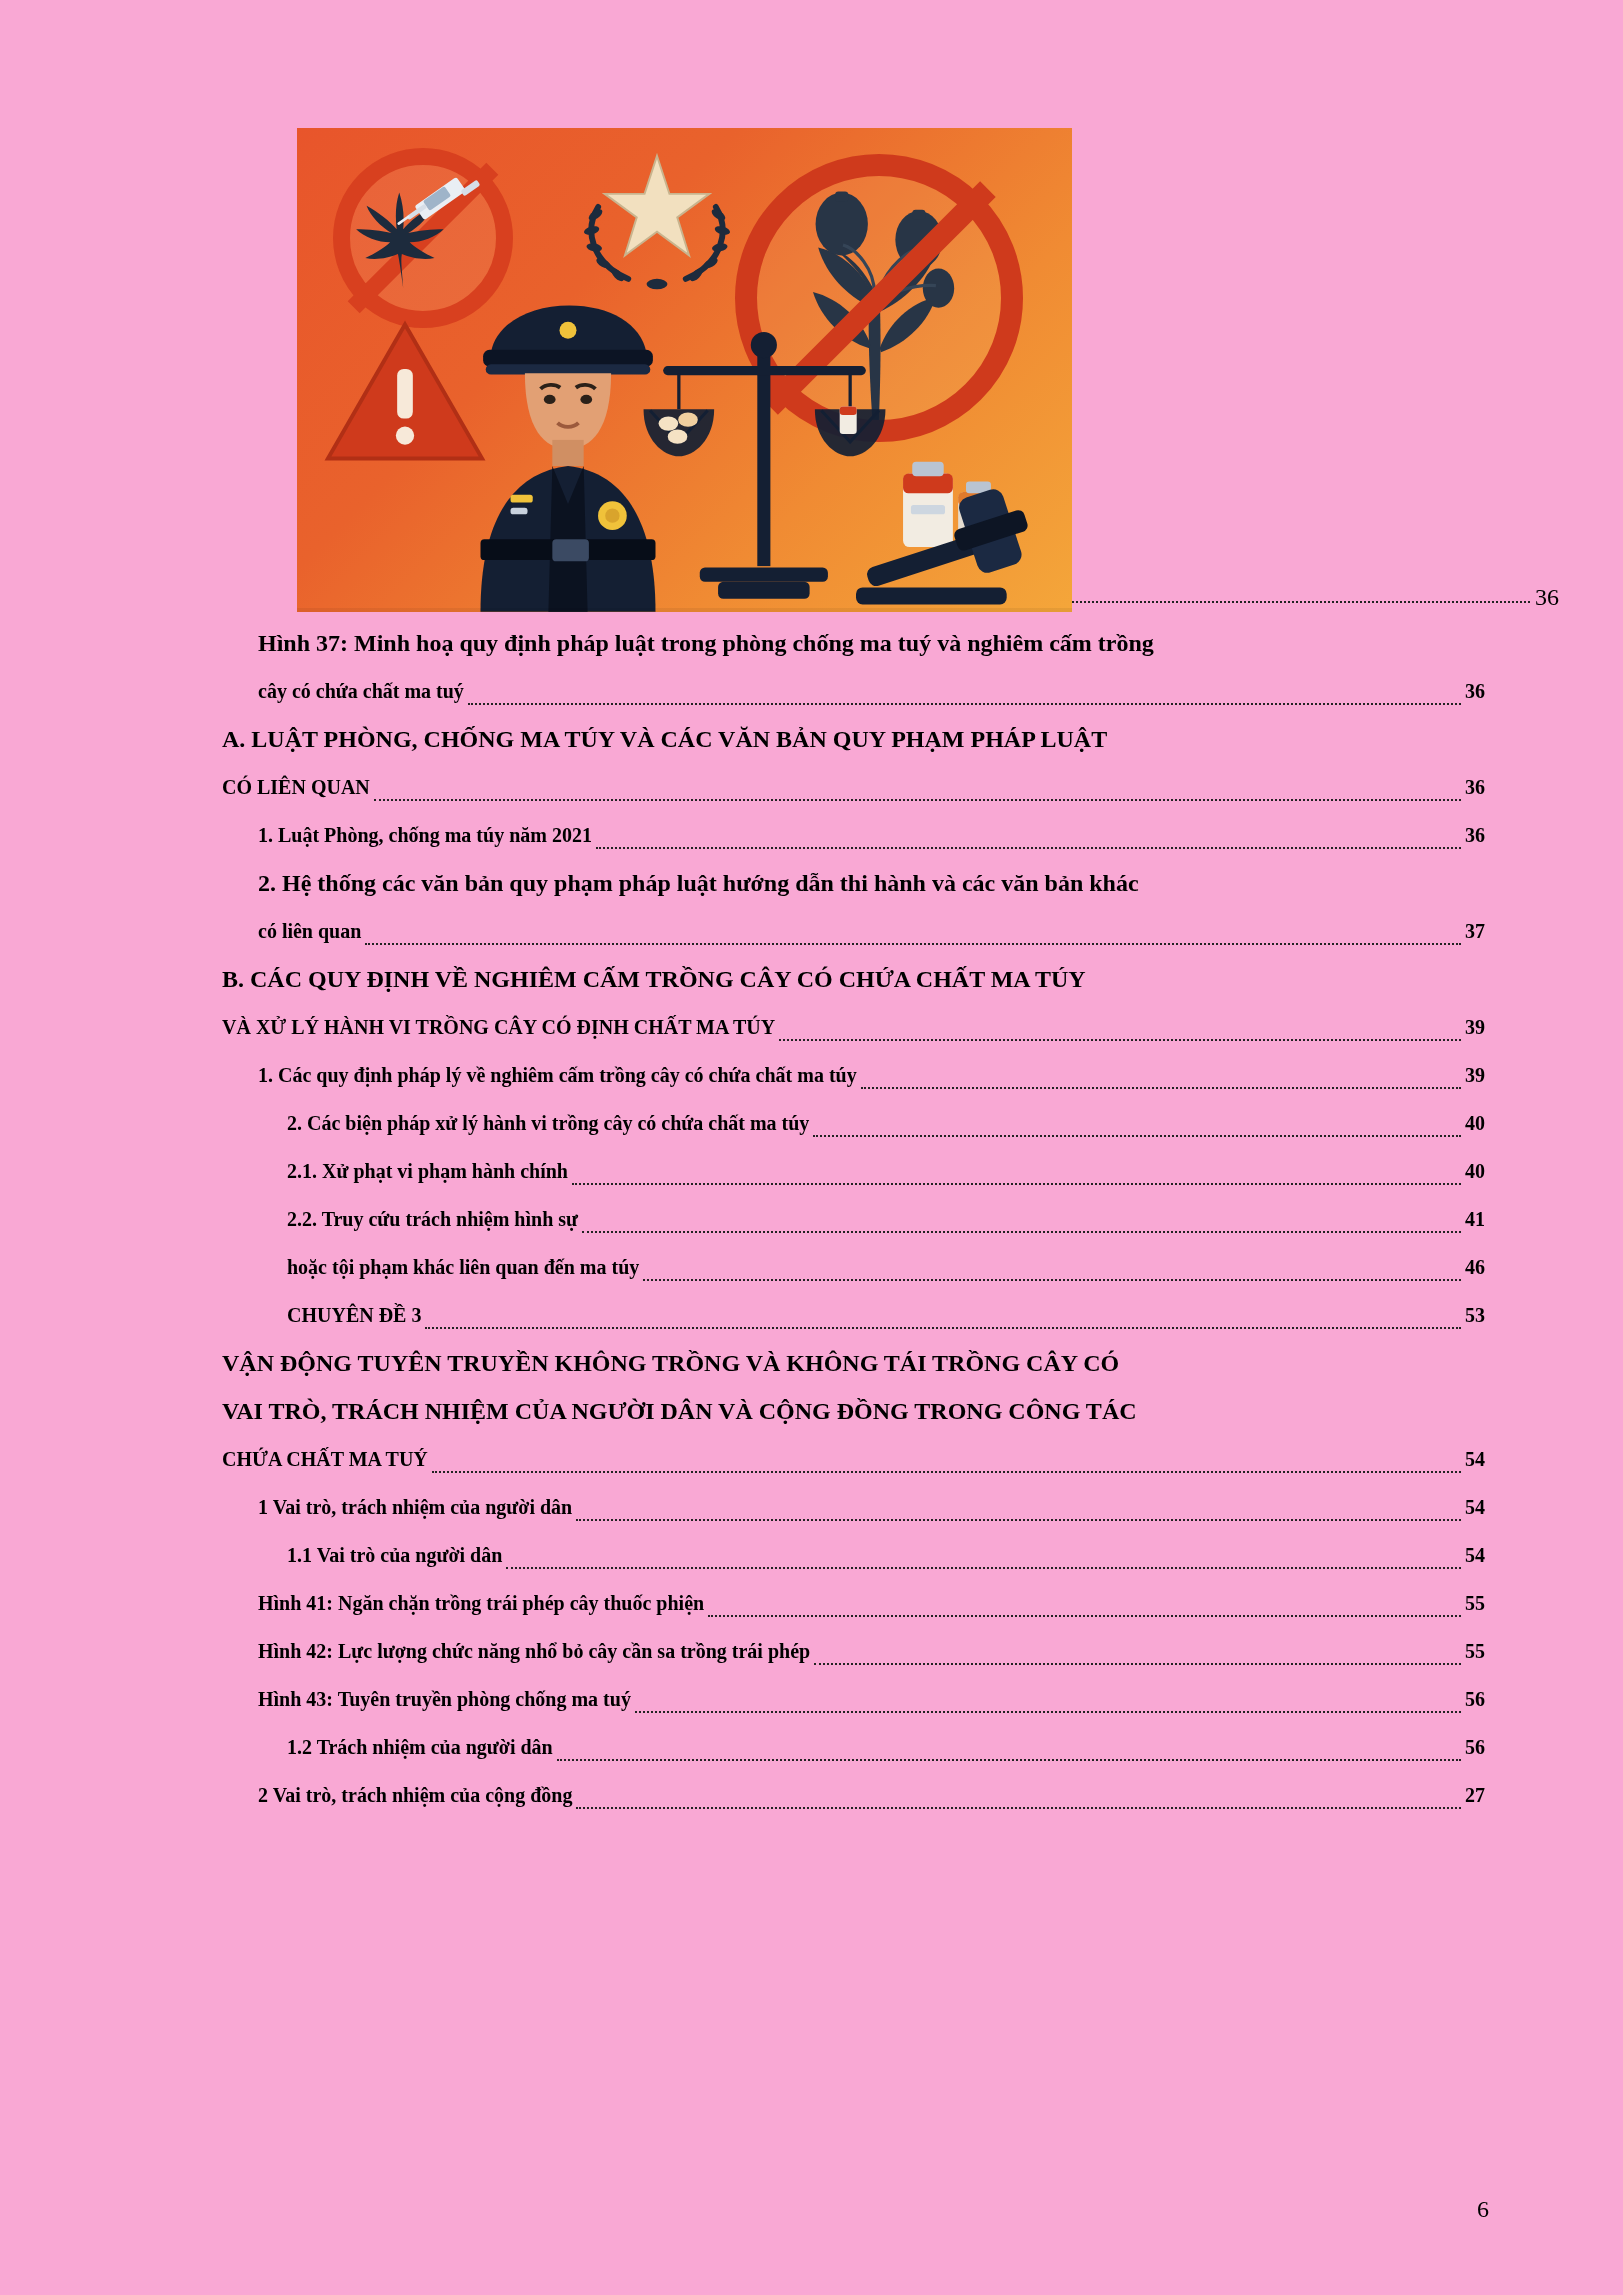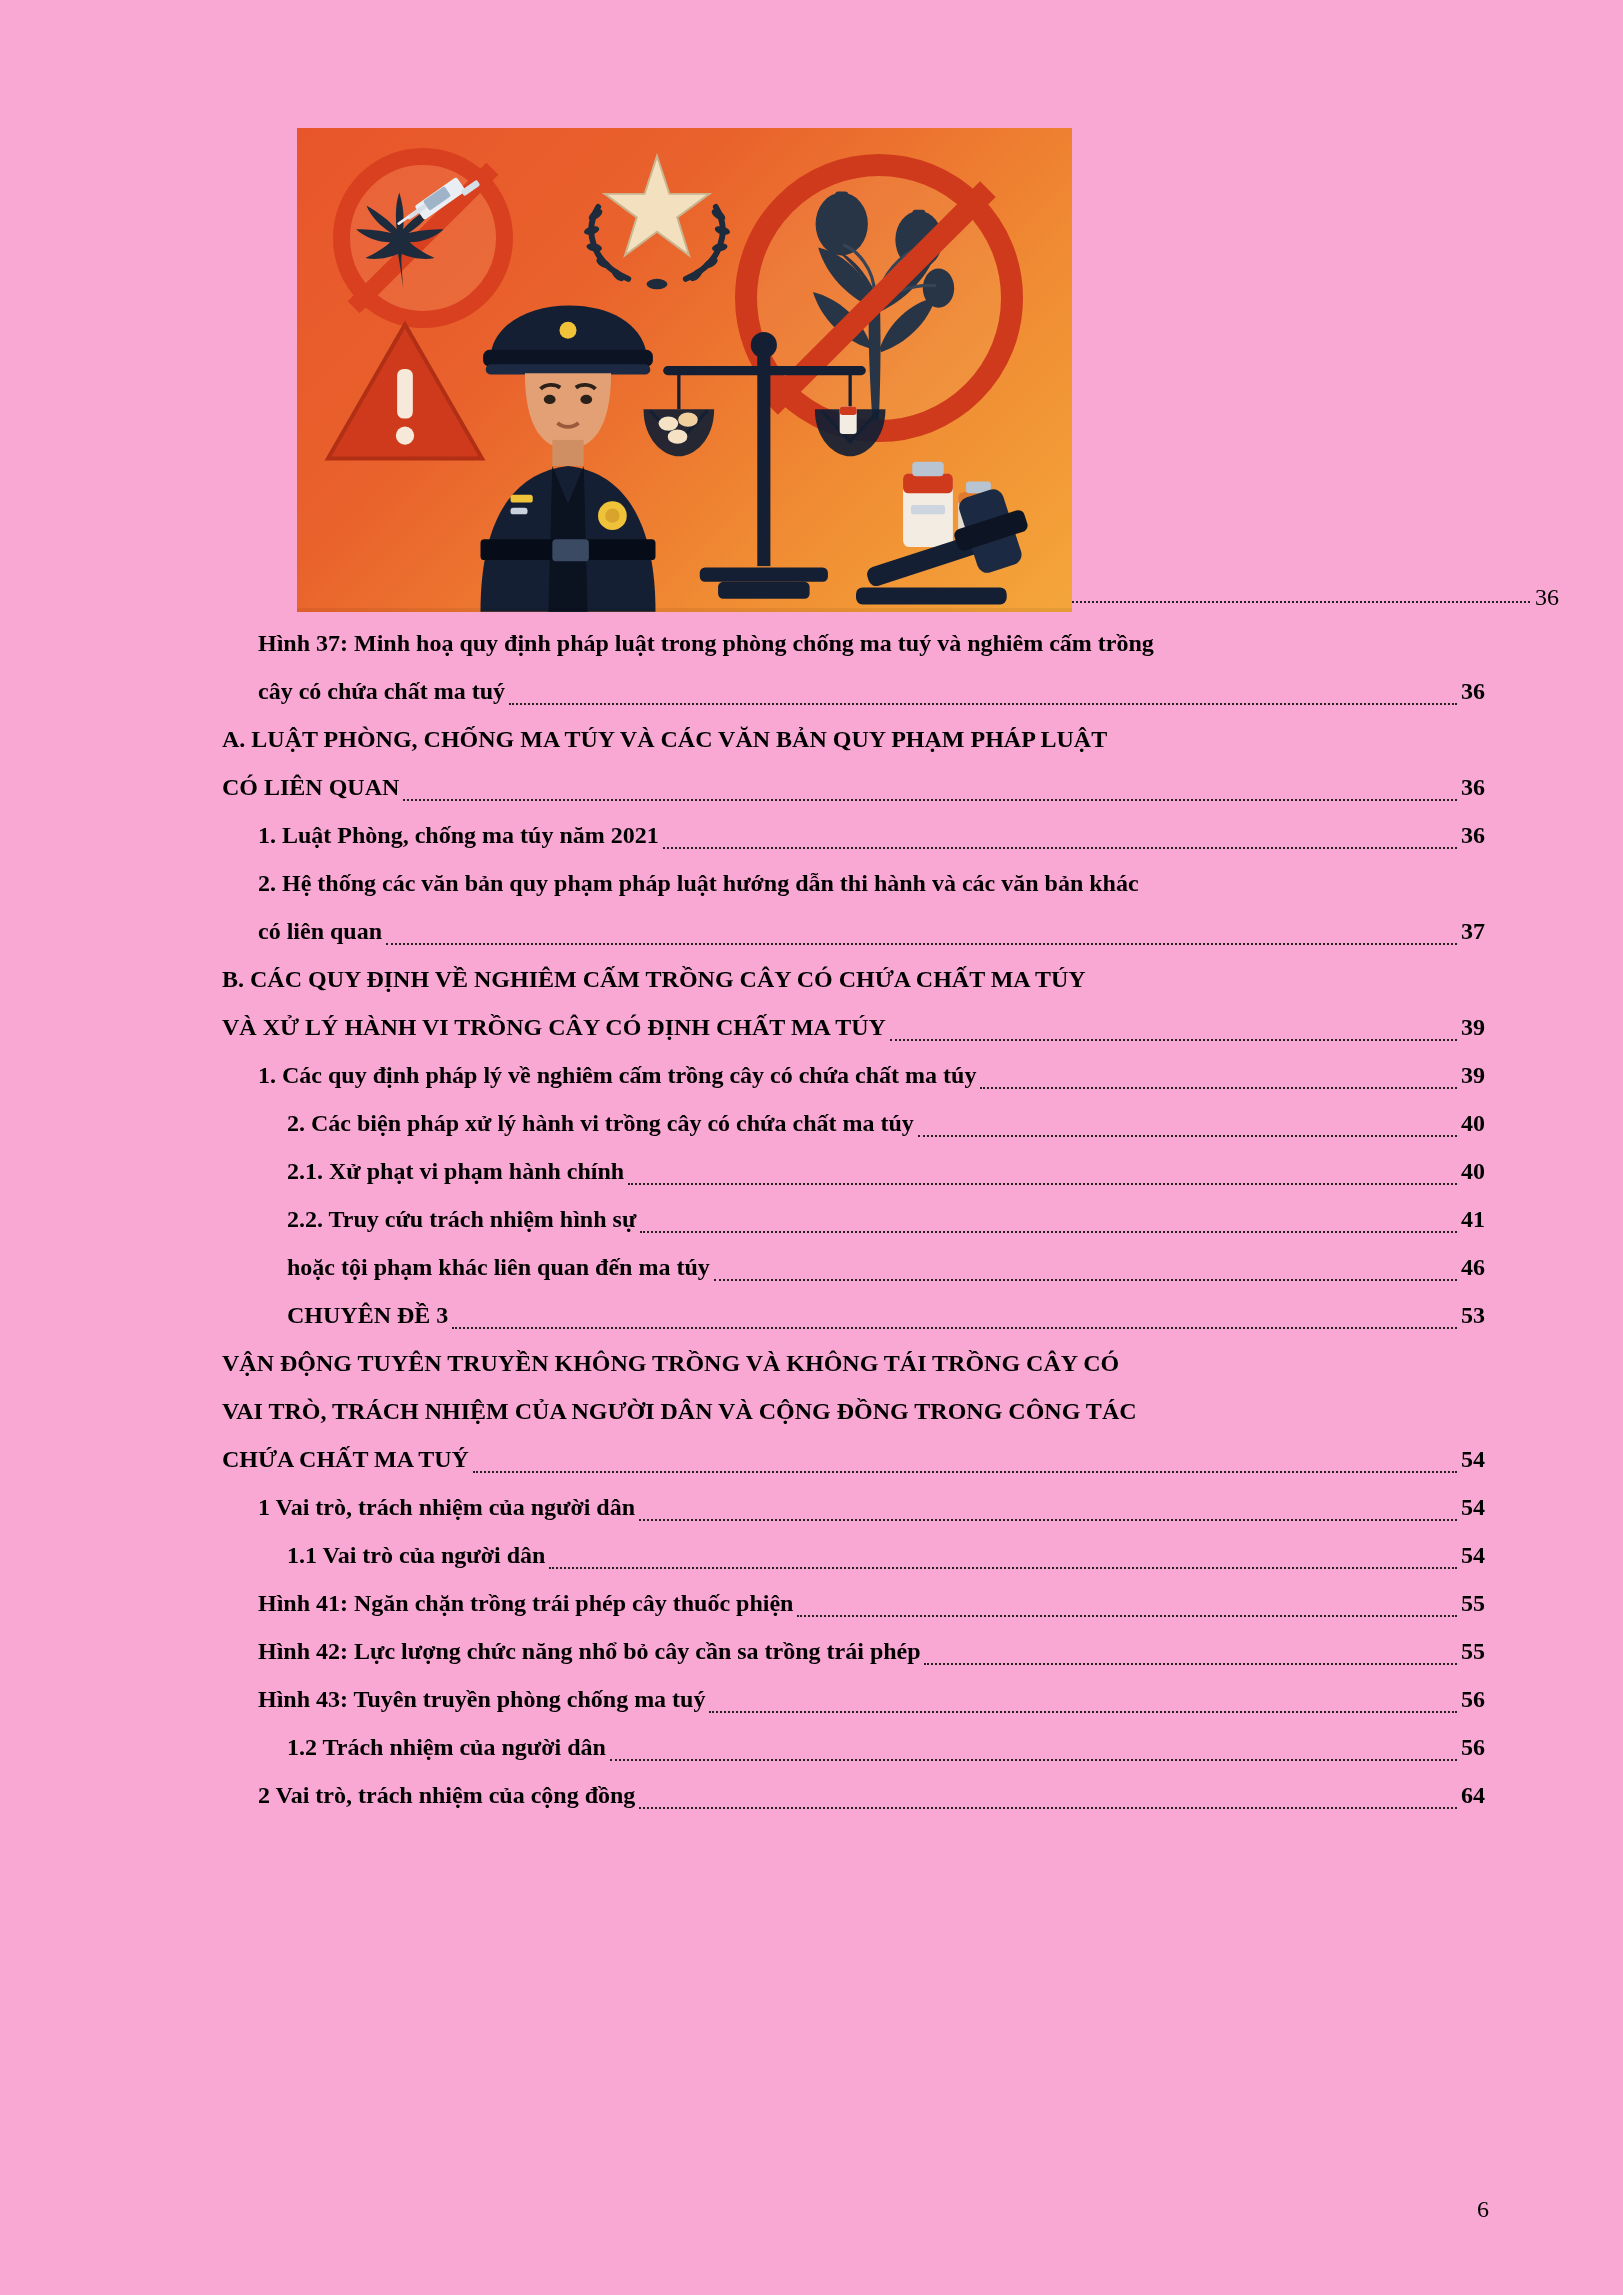--- a/index.html
+++ b/index.html
@@ -151,21 +151,21 @@
     height: 0.7px;
   }
 
   
   .toc {
     margin-top: 6.5px;
   }
   .entry {
     display: flex;
     align-items: flex-end;
-    font-size: 24px;
+    font-size: 20px;
     line-height: 48px;
     color: #000;
     white-space: nowrap;
   }
   .entry .label {
     white-space: nowrap;
   }
   .entry .dots {
     flex: 1 1 auto;
     border-bottom: 2px dotted #222;
@@ -468,21 +468,21 @@
 
       <div class="entry i2 bold">
         <span class="label">1.2 Trách nhiệm của người dân</span>
         <span class="dots"></span>
         <span class="pg">56</span>
       </div>
 
       <div class="entry i1 bold">
         <span class="label">2 Vai trò, trách nhiệm của cộng đồng</span>
         <span class="dots"></span>
-        <span class="pg">64</span>
+        <span class="pg">27</span>
       </div>
 
     </div>
   </div>
 
   <div class="page-number">6</div>
 </div>
 
 
 </body></html>

